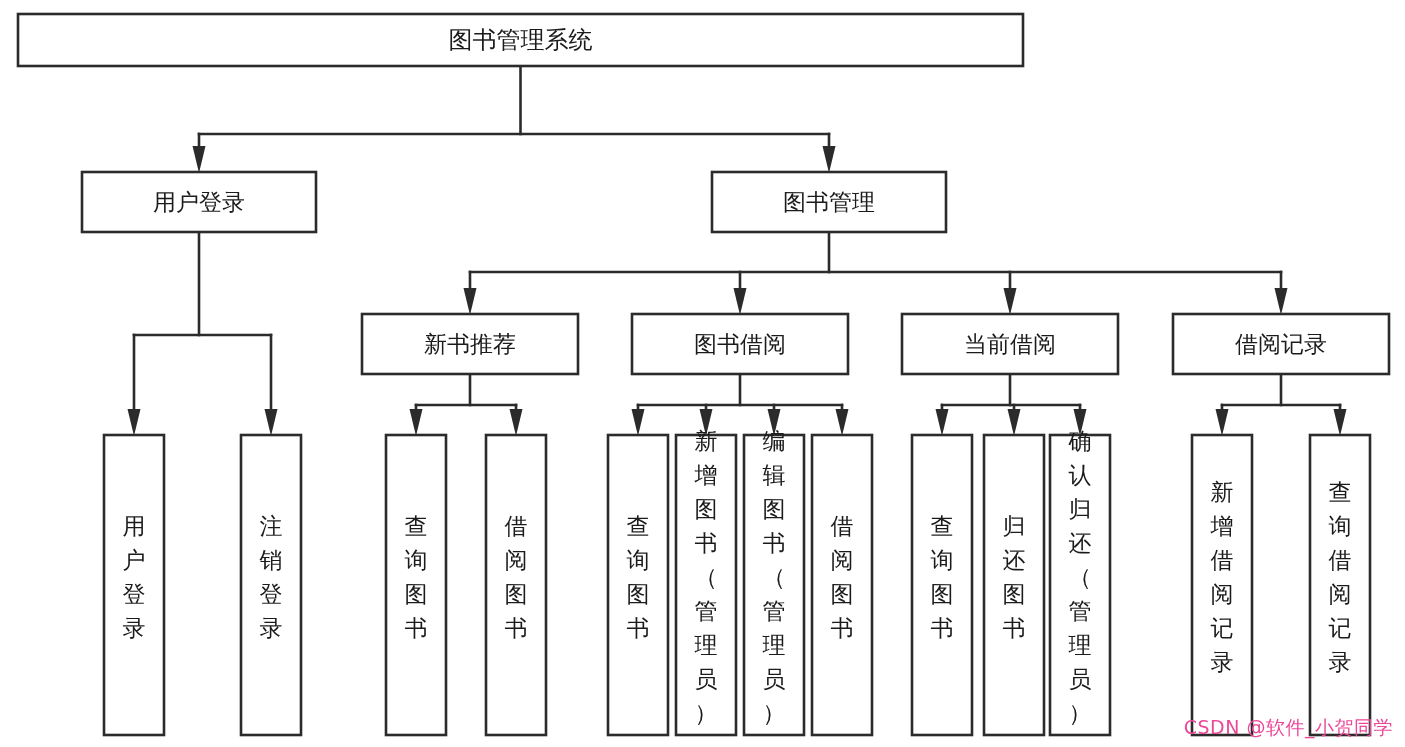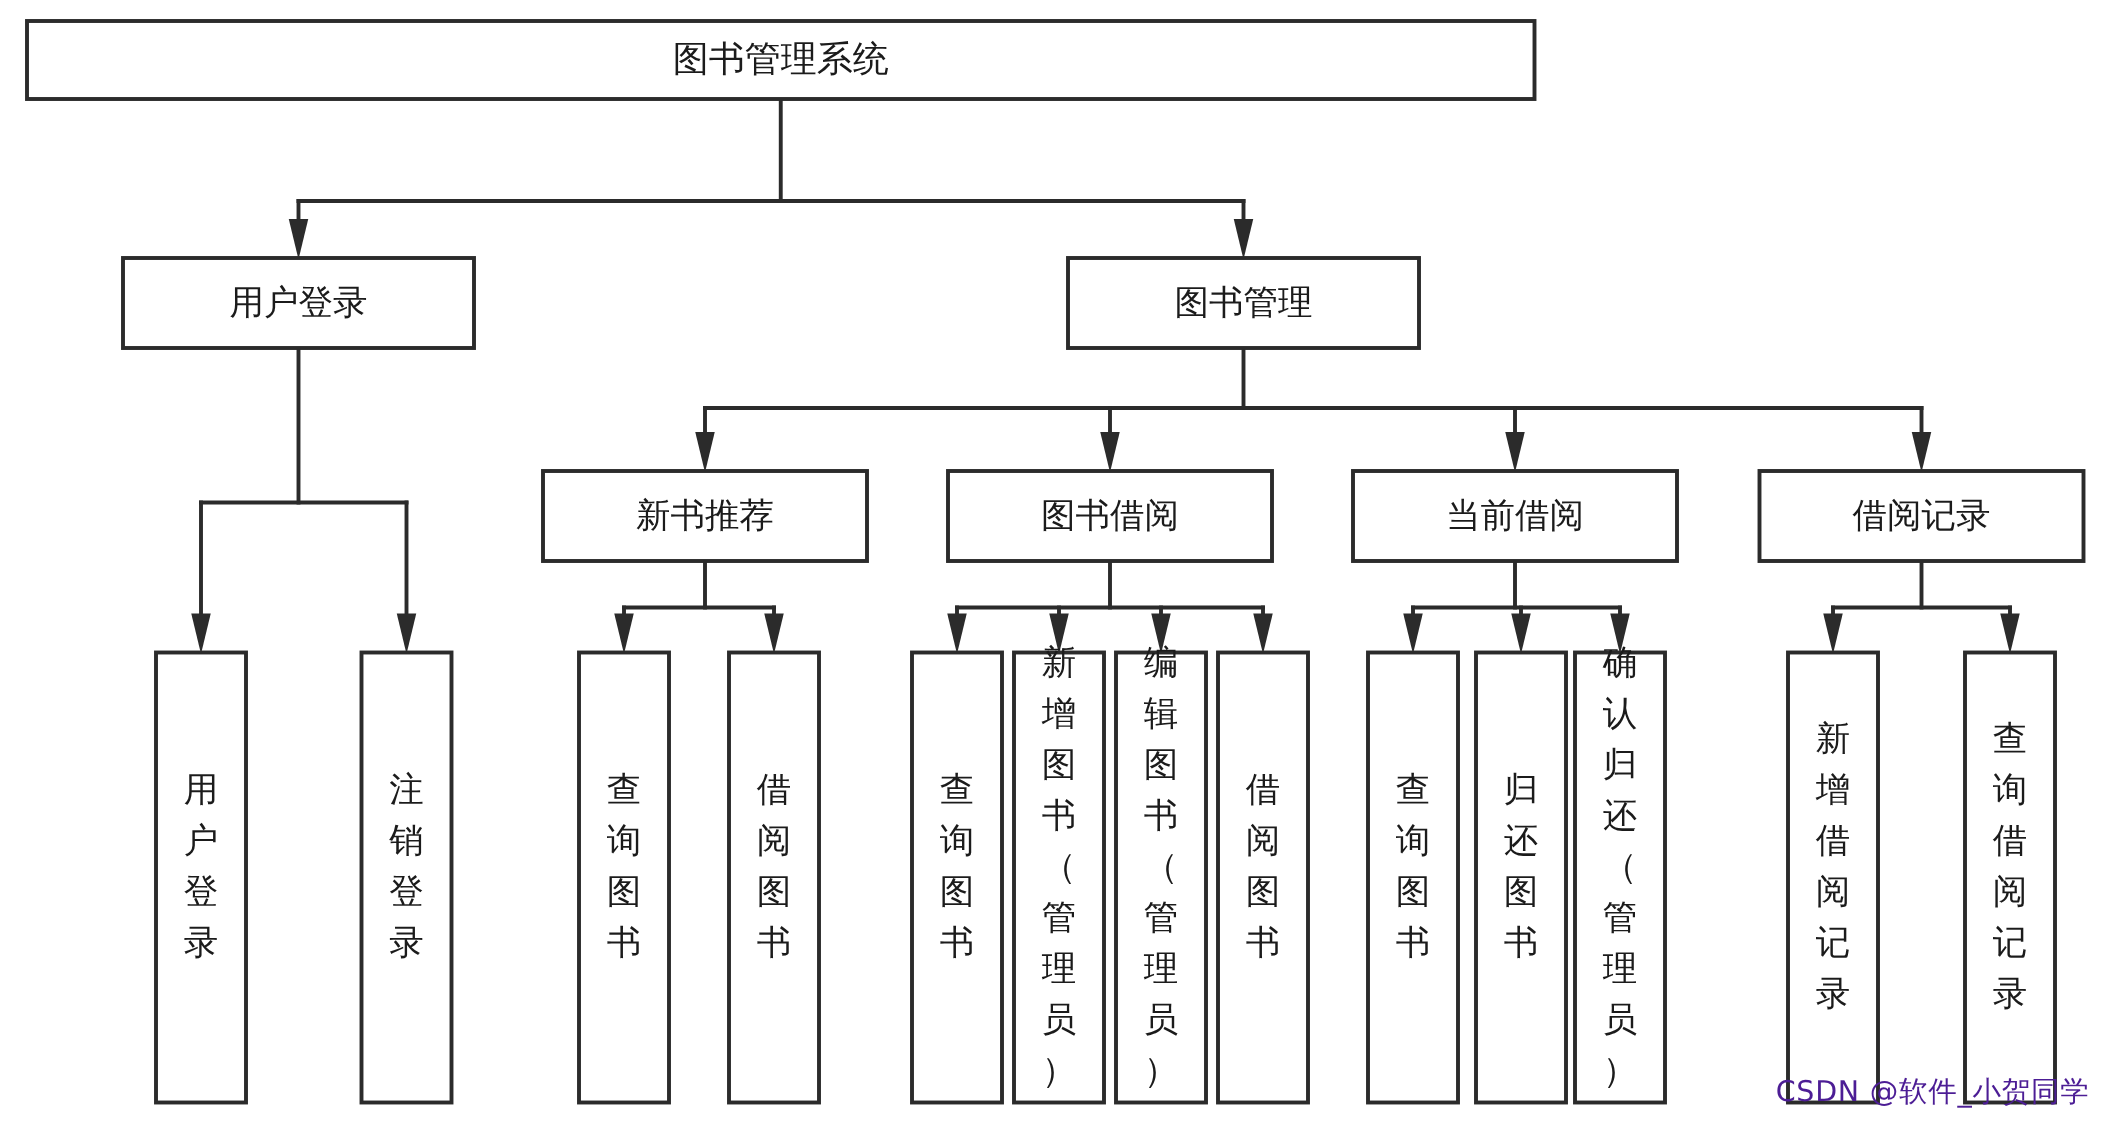--- a/index.html
+++ b/index.html
@@ -57,21 +57,21 @@
   .arrow-head {
     fill: #2b2b2b;
     stroke: none;
   }
   .watermark {
     position: absolute;
     right: 12px;
     bottom: 6px;
     font-family: "DejaVu Sans", "Liberation Sans", sans-serif;
     font-size: 19px;
-    color: #4c1d95;
+    color: #ec4899;
     letter-spacing: 0.5px;
     white-space: nowrap;
     pointer-events: none;
   }
 </style>
 </head>
 <body>
 
 <div id="diagram-root">
   <svg id="flow-svg" viewBox="0 0 1405 747">

